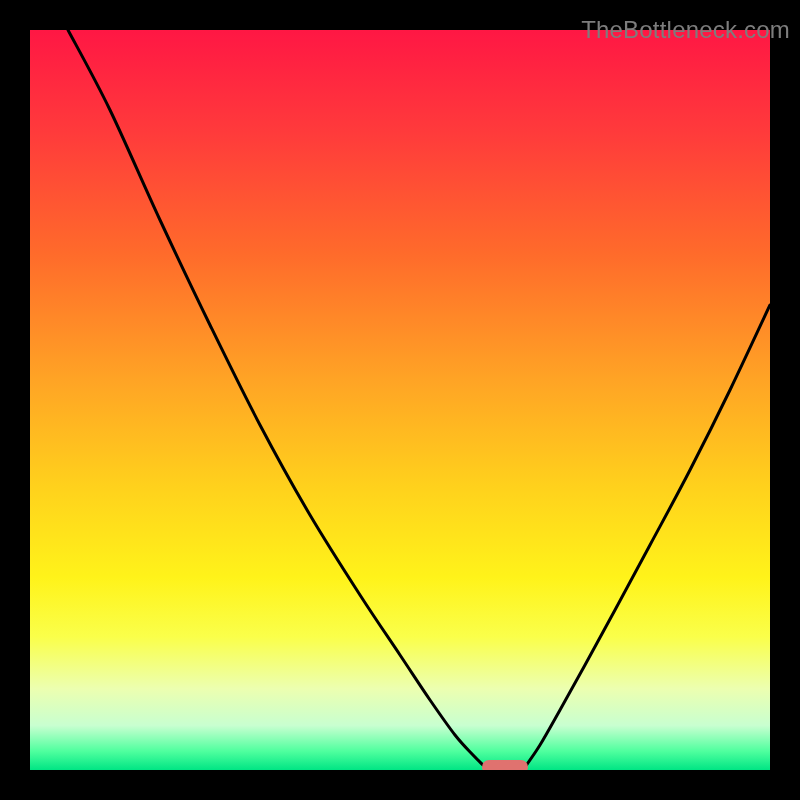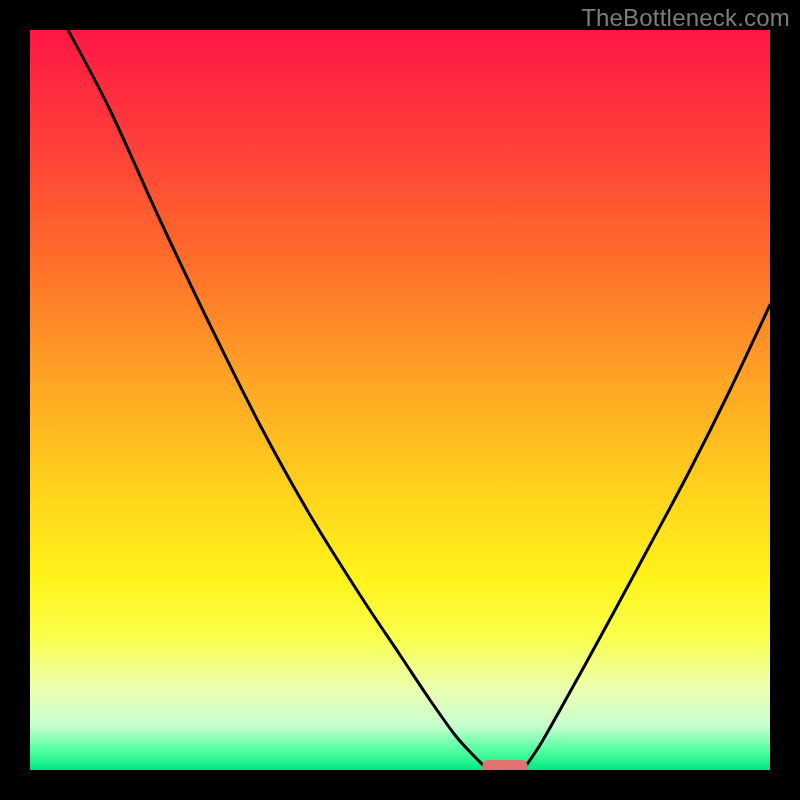--- a/index.html
+++ b/index.html
@@ -12,21 +12,21 @@
     font-family: Arial, Helvetica, sans-serif;
   }
   .frame {
     position: relative;
     width: 800px;
     height: 800px;
     background: #000000;
   }
   .watermark {
     position: absolute;
-    top: 4px;
+    top: 16px;
     right: 10px;
     font-size: 24px;
     font-weight: 500;
     color: #7d7d7d;
     letter-spacing: 0.2px;
     z-index: 10;
     text-align: right;
   }
   svg {
     position: absolute;

